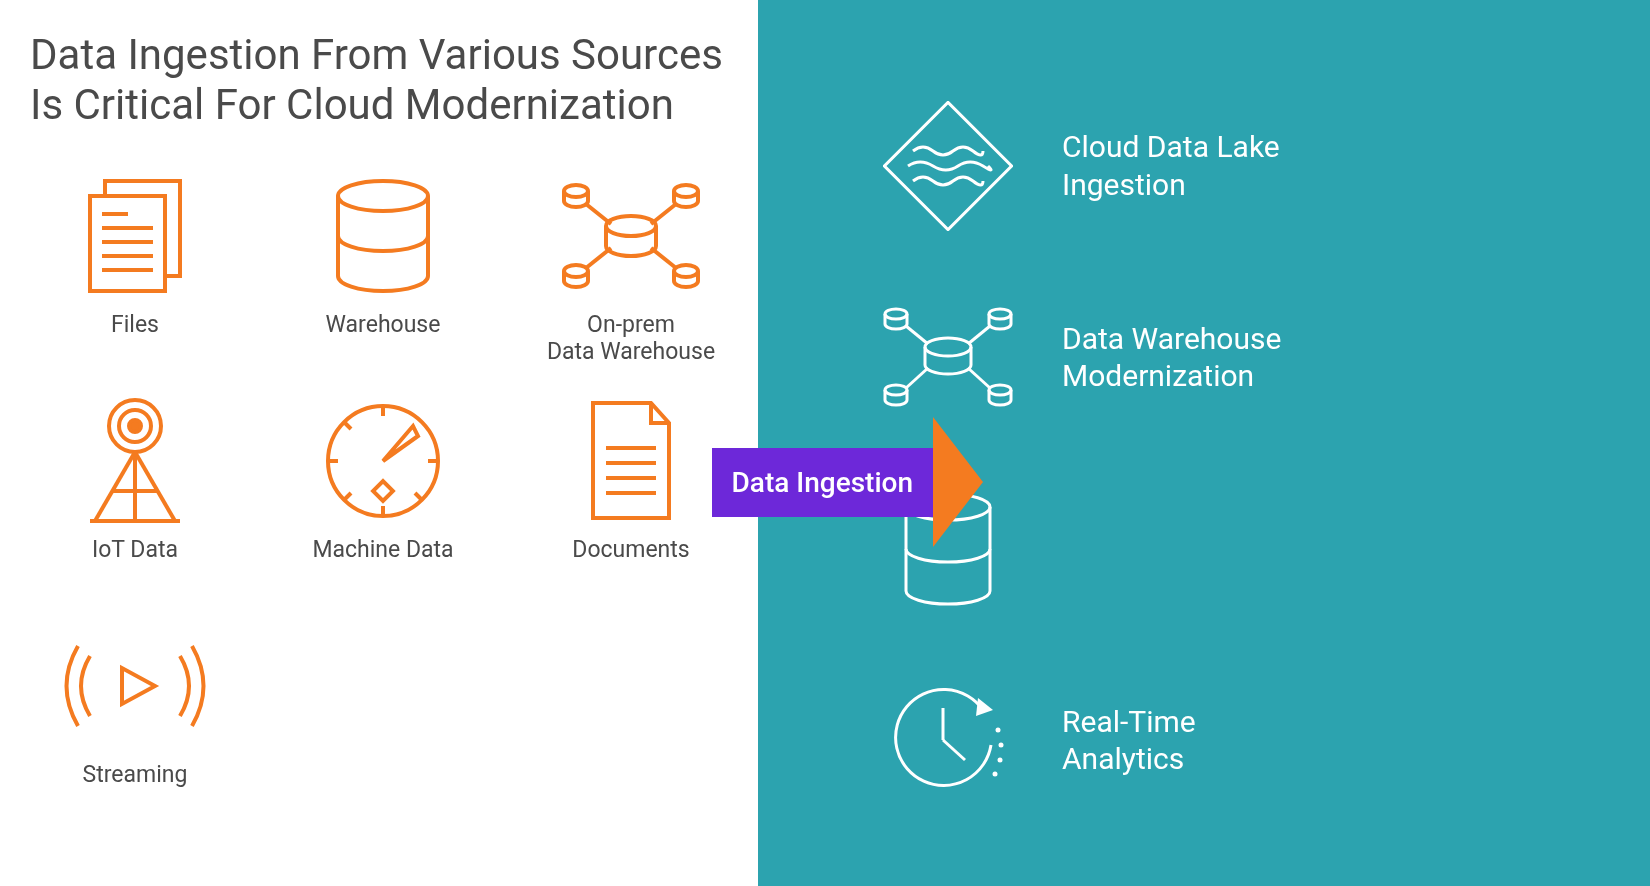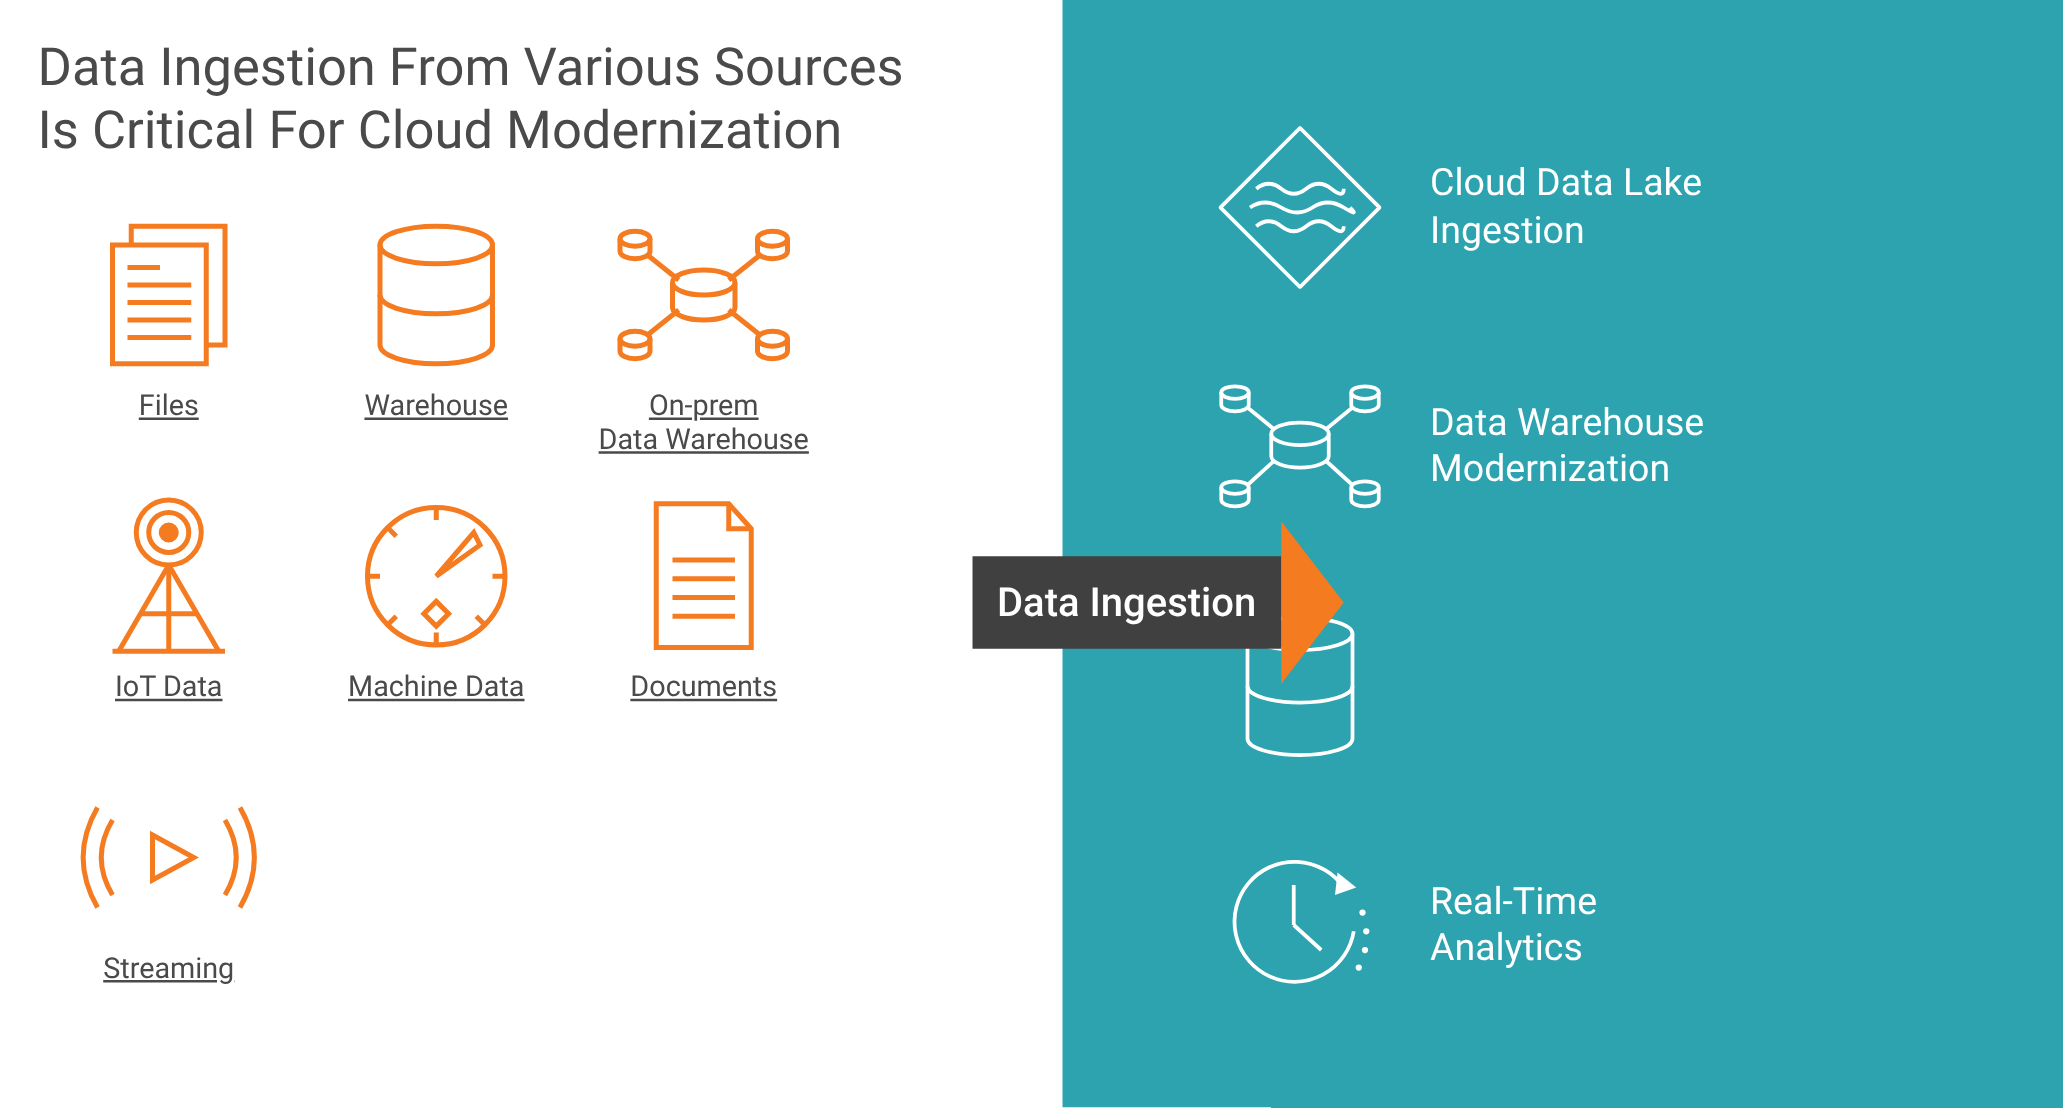--- a/index.html
+++ b/index.html
@@ -6,38 +6,37 @@
   body {
     font-family: -apple-system, BlinkMacSystemFont, "Segoe UI", Roboto, Helvetica, Arial, sans-serif;
     width: 1650px;
     height: 886px;
     display: flex;
     background: #fff;
     color: #4a4a4a;
     overflow: hidden;
   }
   .left-panel {
-    width: 850px;
+    width: 758px;
     padding: 30px 0 0 30px;
     position: relative;
   }
   .title {
     font-size: 42px;
     font-weight: 400;
     line-height: 1.2;
     color: #4a4a4a;
     margin-bottom: 40px;
     white-space: pre-line;
   }
   .sources-grid {
     display: grid;
     grid-template-columns: repeat(3, 210px);
     grid-template-rows: repeat(3, 215px);
-    gap: 10px 4px;
-    text-decoration: underline;
+    gap: 10px 38px;
   }
   .source-item {
     display: flex;
     flex-direction: column;
     align-items: center;
     justify-content: flex-start;
   }
   .source-icon {
     width: 150px;
     height: 130px;
@@ -59,23 +58,23 @@
     top: 50%;
     transform: translateY(-20%);
     z-index: 10;
   }
   .arrow {
     position: relative;
     display: flex;
     align-items: center;
   }
   .arrow-body {
-    background: #404040;
+    background: #6d28d9;
     color: #fff;
-    font-size: 32px;
+    font-size: 28px;
     font-weight: 500;
     padding: 18px 20px 18px 20px;
     white-space: nowrap;
   }
   .arrow-head {
     width: 0;
     height: 0;
     border-left: 50px solid #f47b20;
     border-top: 65px solid transparent;
     border-bottom: 65px solid transparent;
@@ -84,21 +83,21 @@
     flex: 1;
     background: #2ca3af;
     padding: 80px 40px 40px 120px;
     display: flex;
     flex-direction: column;
     justify-content: space-around;
   }
   .target-item {
     display: flex;
     align-items: center;
-    gap: 34px;
+    gap: 44px;
     margin-bottom: 20px;
   }
   .target-icon {
     width: 140px;
     height: 120px;
     display: flex;
     align-items: center;
     justify-content: center;
     flex-shrink: 0;
   }

